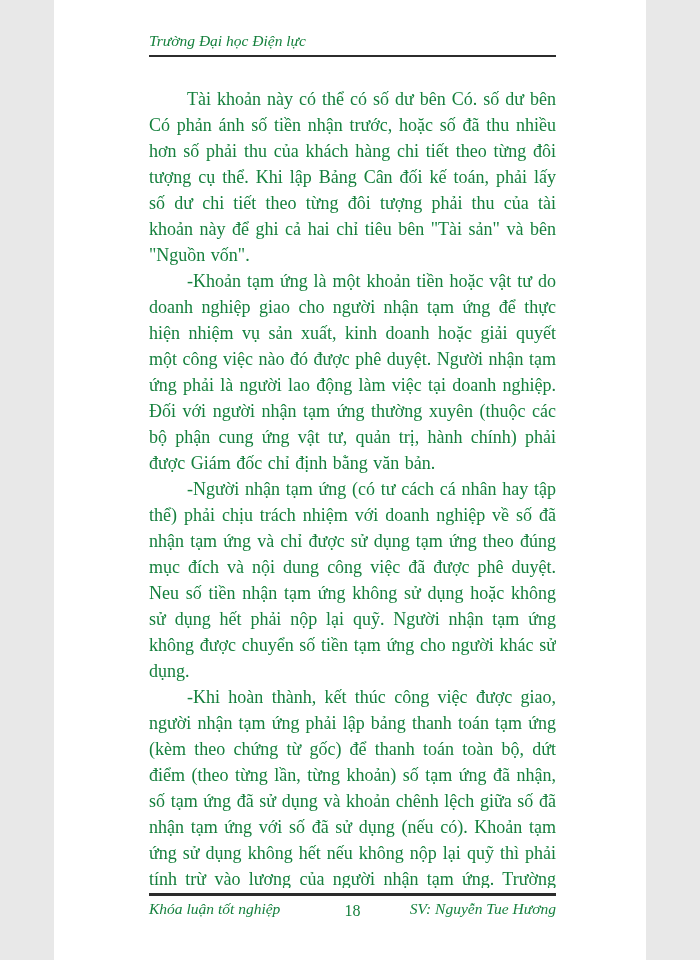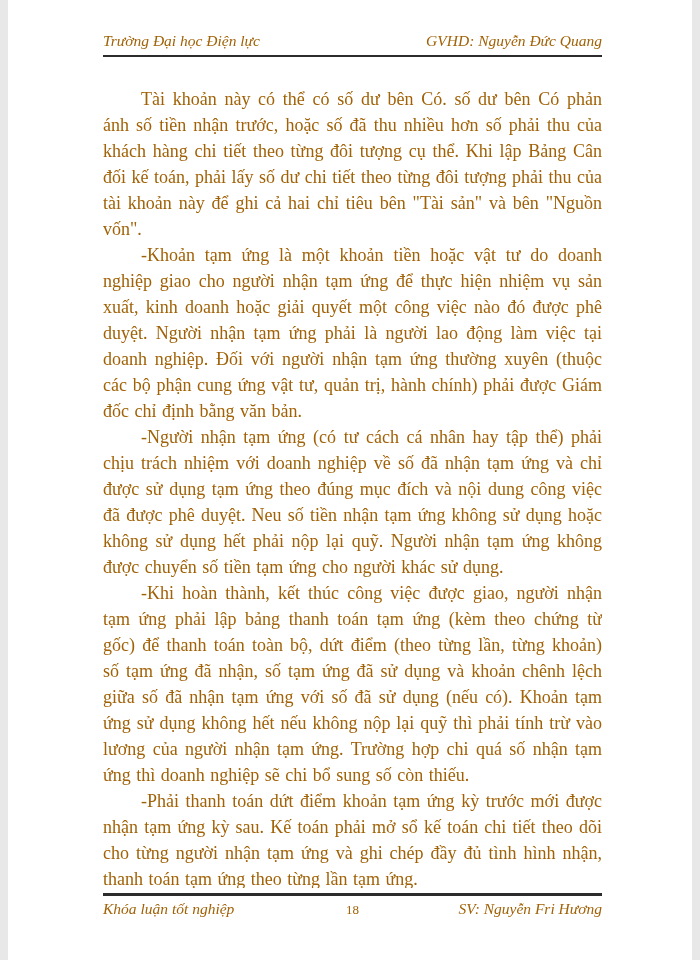--- a/index.html
+++ b/index.html
@@ -1,21 +1,21 @@
 <!DOCTYPE html>
 <html><head>
 <meta charset="utf-8">
 <style>
   html,body{margin:0;padding:0;background:#e8e8e8;}
   .sheet{
     position:relative;
-    width:684px;height:960px;
+    width:592px;height:960px;
     background:#ffffff;
     font-family:"Liberation Serif","DejaVu Serif",serif;
-    color:#a16207;
+    color:#15803d;
     overflow:hidden;
     margin:0 auto;
   }
   .header{
     position:absolute;top:32px;left:95px;right:90px;
     display:flex;justify-content:space-between;align-items:flex-end;
     font-style:italic;font-size:15.5px;
     padding-bottom:5px;
     border-bottom:2px solid #2c2c2c;
   }
@@ -40,42 +40,41 @@
   .footer{
     position:absolute;left:95px;right:90px;top:893px;
     height:44px;
     background:#ffffff;
     border-top:3px solid #2c2c2c;
     padding-top:4px;
     display:flex;justify-content:space-between;align-items:flex-start;
     font-style:italic;font-size:15.5px;
   }
   .footer .page-num{
-    font-style:normal;font-size:13px;
+    font-style:normal;font-size:16px;
     position:absolute;left:50%;transform:translateX(-50%);top:6px;
   }
 </style>
 </head>
 <body>
 
 <div class="sheet">
 
   <div class="header">
     <span>Trường Đại học Điện lực</span>
-    <span>GVHD: Nguyễn Đức Quang</span>
   </div>
 
   <div class="content">
     <p class="indent">Tài khoản này có thể có số dư bên Có.  số dư bên Có phản ánh số tiền  nhận trước, hoặc số đã thu nhiều hơn số phải thu của khách hàng chi tiết theo từng đôi tượng cụ thể. Khi lập Bảng Cân đối kế toán, phải lấy số dư chi tiết theo từng đôi tượng phải thu của tài khoản này để ghi cả hai chỉ tiêu bên "Tài sản" và bên "Nguồn vốn".</p>
     <p class="indent">-Khoản tạm ứng  là một khoản tiền hoặc vật tư do  doanh nghiệp giao  cho người nhận tạm ứng  để thực  hiện nhiệm vụ  sản xuất,  kinh  doanh hoặc  giải  quyết một công việc nào đó được phê duyệt. Người nhận tạm ứng phải là người lao động làm việc tại  doanh nghiệp.  Đối với người nhận tạm ứng thường xuyên (thuộc  các bộ phận cung ứng vật tư,  quản trị,  hành chính) phải  được Giám đốc chỉ  định bằng văn bản.</p>
     <p class="indent">-Người nhận tạm ứng (có tư cách cá nhân hay tập thể) phải chịu trách nhiệm với doanh nghiệp về số đã nhận tạm ứng và chỉ được sử dụng tạm ứng theo đúng mục đích và nội dung công việc đã được phê duyệt. Neu số tiền nhận tạm ứng không sử dụng hoặc không sử dụng hết phải nộp lại quỹ. Người nhận tạm ứng không được chuyển số tiền tạm ứng cho người khác sử dụng.</p>
     <p class="indent">-Khi hoàn thành, kết thúc công việc được giao, người nhận tạm ứng phải lập bảng thanh toán tạm ứng (kèm theo chứng từ gốc) để thanh toán toàn bộ,  dứt điểm (theo từng lần, từng khoản)  số tạm ứng đã nhận,  số tạm ứng đã sử dụng và khoản chênh lệch giữa số đã nhận tạm ứng với  số đã sử dụng (nếu có). Khoản tạm ứng sử dụng không hết nếu không nộp lại quỹ thì phải tính trừ vào lương của người nhận tạm ứng.  Trường hợp chi  quá số nhận tạm ứng thì  doanh nghiệp sẽ  chi bổ  sung số còn thiếu.</p>
     <p class="indent">-Phải thanh toán dứt điểm khoản tạm ứng kỳ trước mới được nhận tạm ứng kỳ sau.  Kế toán phải mở sổ kế toán chi tiết theo dõi cho từng người nhận tạm ứng và ghi chép đầy đủ tình hình nhận, thanh toán tạm ứng theo từng lần tạm ứng.</p>
 
   </div>
 
   <div class="footer">
     <span>Khóa luận tốt nghiệp</span>
     <span class="page-num">18</span>
-    <span>SV: Nguyễn Fri Hương</span>
+    <span>SV: Nguyễn Tue Hương</span>
   </div>
 
 </div>
 
 </body></html>

